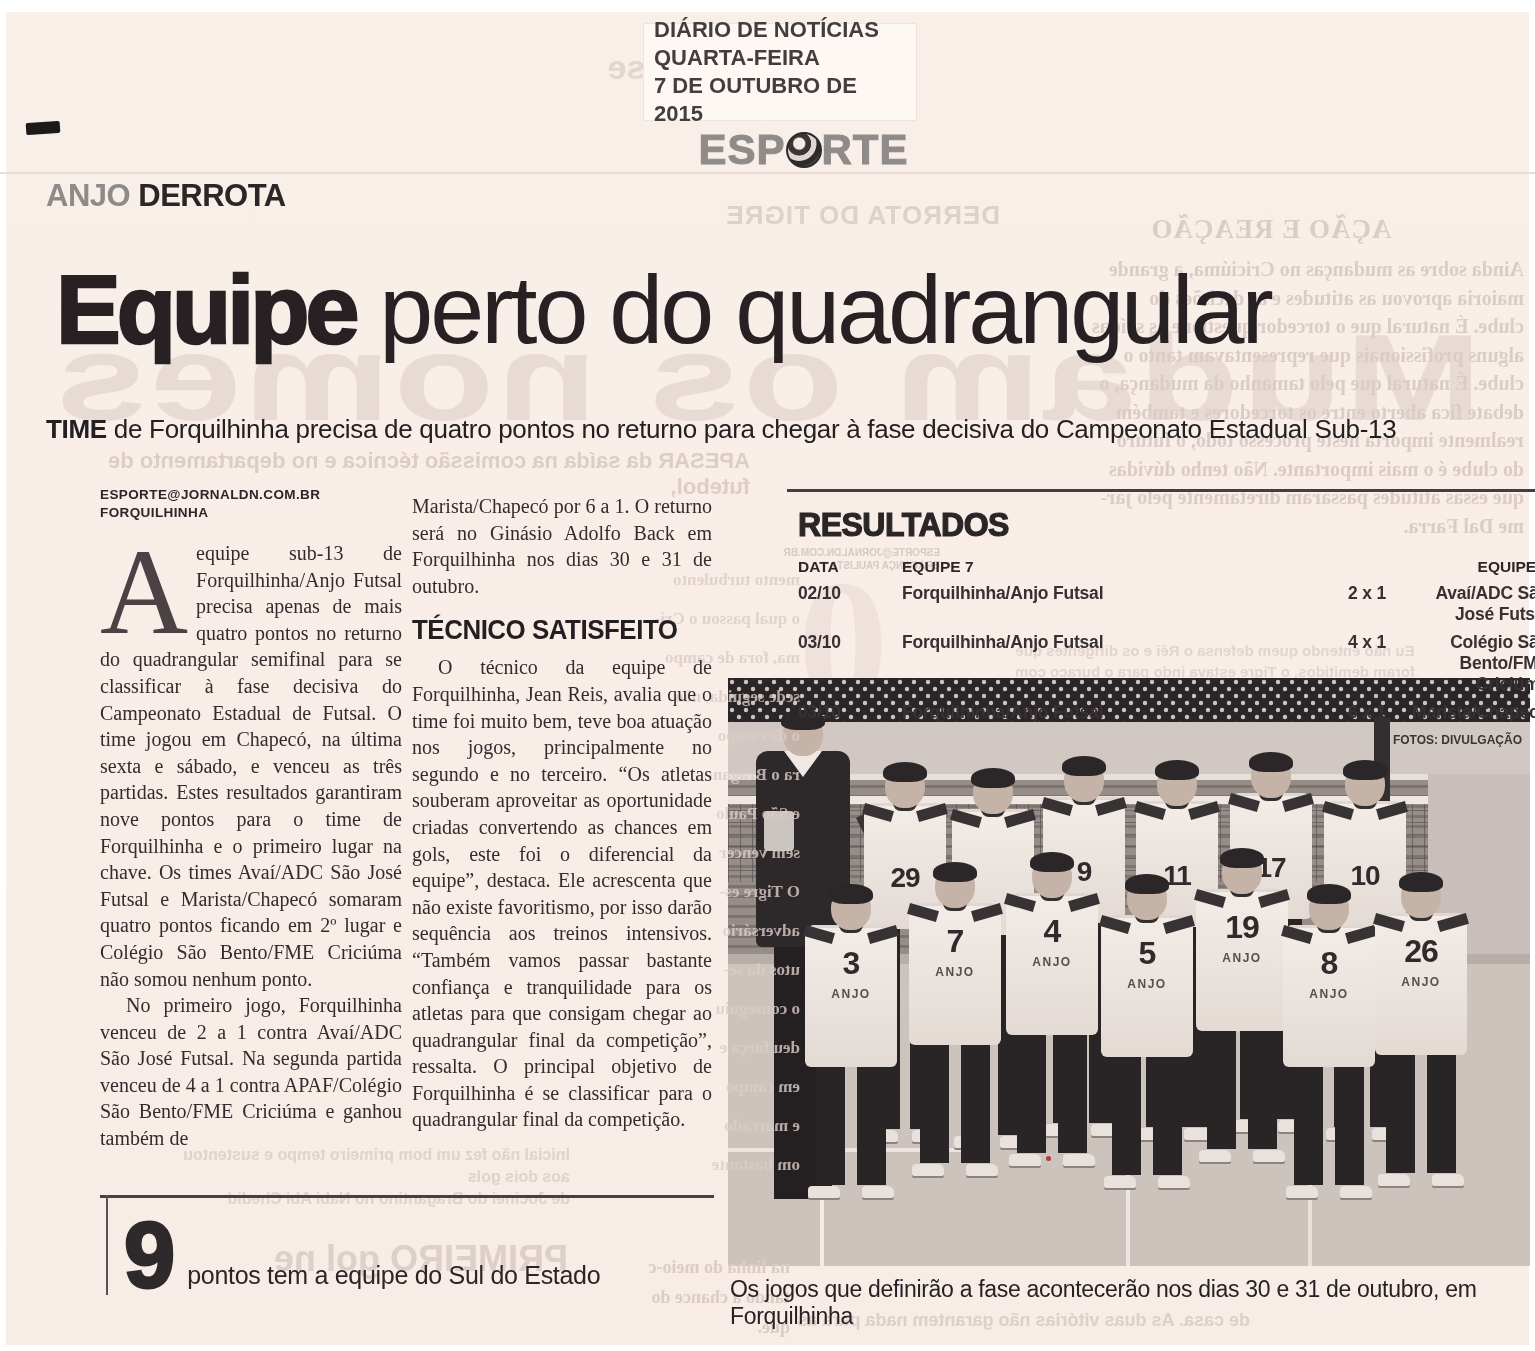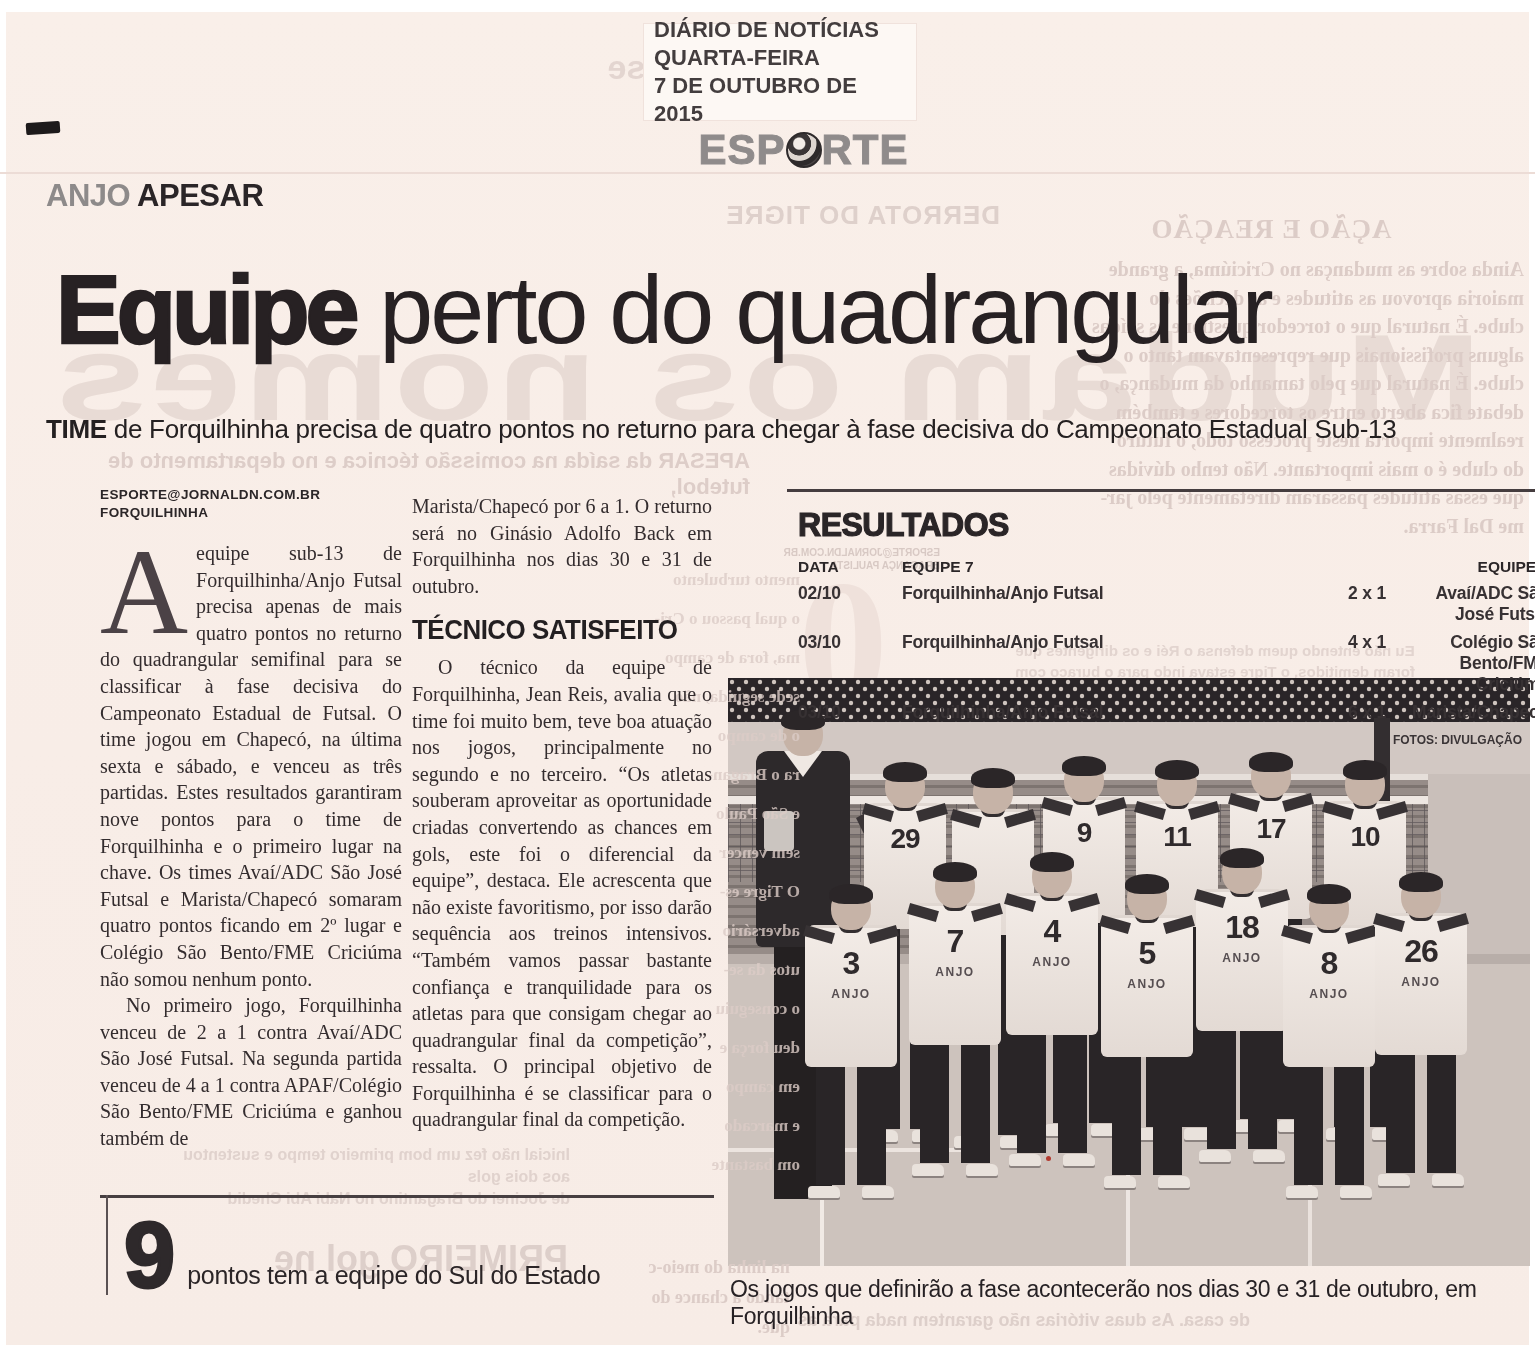--- a/index.html
+++ b/index.html
@@ -99,21 +99,21 @@
   .p-jersey::before,.p-jersey::after{content:'';position:absolute;top:4px;width:30px;height:11px;background:#373234;}
   .p-jersey::before{left:-1px;transform:rotate(16deg);}
   .p-jersey::after{right:-1px;transform:rotate(-16deg);}
   .p-collar{width:24px;height:8px;background:#332e30;border-radius:0 0 9px 9px;margin-top:0;}
   .p-num{font-weight:700;color:#2f2a2c;letter-spacing:-1px;margin-top:12px;}
   .p-brand{font-weight:700;font-size:12px;letter-spacing:1.5px;color:#564e51;margin-top:5px;}
   .p-legs{background:linear-gradient(90deg,#292527 0 42%,rgba(0,0,0,0) 42% 58%,#292527 58% 100%);}
   .p-shoes{display:flex;justify-content:space-between;margin-top:1px;}
   .p-shoes i{display:block;width:32px;height:12px;background:#e9e2dc;border-radius:4px 6px 2px 2px;
              box-shadow:0 2px 0 #8c8380;}
-  .standing .p-jersey{width:82px;height:126px;}
+  .standing .p-jersey{width:82px;height:126px;gap:39px;}
   .standing .p-num{font-size:28px;}
   .standing .p-legs{width:62px;height:200px;}
   .standing .p-shoes{width:78px;}
   .crouch .p-jersey{width:92px;height:142px;}
   .crouch .p-num{font-size:32px;}
   .crouch .p-legs{width:70px;height:118px;}
   .crouch .p-shoes{width:86px;}
   .coach-jacket{position:relative;margin-top:-5px;width:94px;height:196px;background:#2d292b;
                 border-radius:12px 12px 6px 6px;z-index:1;}
   .coach-jacket::before{content:'';position:absolute;left:28px;top:0;width:38px;height:26px;
@@ -196,21 +196,21 @@
     <div>DIÁRIO DE NOTÍCIAS</div>
     <div>QUARTA-FEIRA</div>
     <div>7 DE OUTUBRO DE 2015</div>
   </div>
   <div class="abs esporte">
     <span class="wordmark">ESP</span><span class="ball"></span><span class="wordmark">RTE</span>
   </div>
   <div class="abs toprule"></div>
 
   <div class="abs kicker">
-    <span class="hl">ANJO</span><span> APESAR</span>
+    <span class="hl">ANJO</span><span> DERROTA</span>
   </div>
   <div class="abs headline">
     <span class="hb">Equipe</span><span> perto do quadrangular</span>
   </div>
   <div class="abs subhead">
     <span class="hb">TIME</span><span> de Forquilhinha precisa de quatro pontos no returno para chegar à fase decisiva do Campeonato Estadual Sub-13</span>
   </div>
 
   <div class="abs col" style="left:100px;top:486px;">
     <div class="byline">
@@ -421,21 +421,21 @@
           <div class="p-legs"></div>
           <div class="p-shoes">
             <i></i>
             <i></i>
           </div>
         </div>
         <div class="player crouch" style="left: 468px; top: 172px; z-index: 3;">
           <div class="p-head"></div>
           <div class="p-jersey">
             <div class="p-collar"></div>
-            <div class="p-num">18</div>
+            <div class="p-num">19</div>
             <div class="p-brand">ANJO</div>
           </div>
           <div class="p-legs"></div>
           <div class="p-shoes">
             <i></i>
             <i></i>
           </div>
         </div>
         <div class="player crouch" style="left: 555px; top: 208px; z-index: 3;">
           <div class="p-head"></div>

